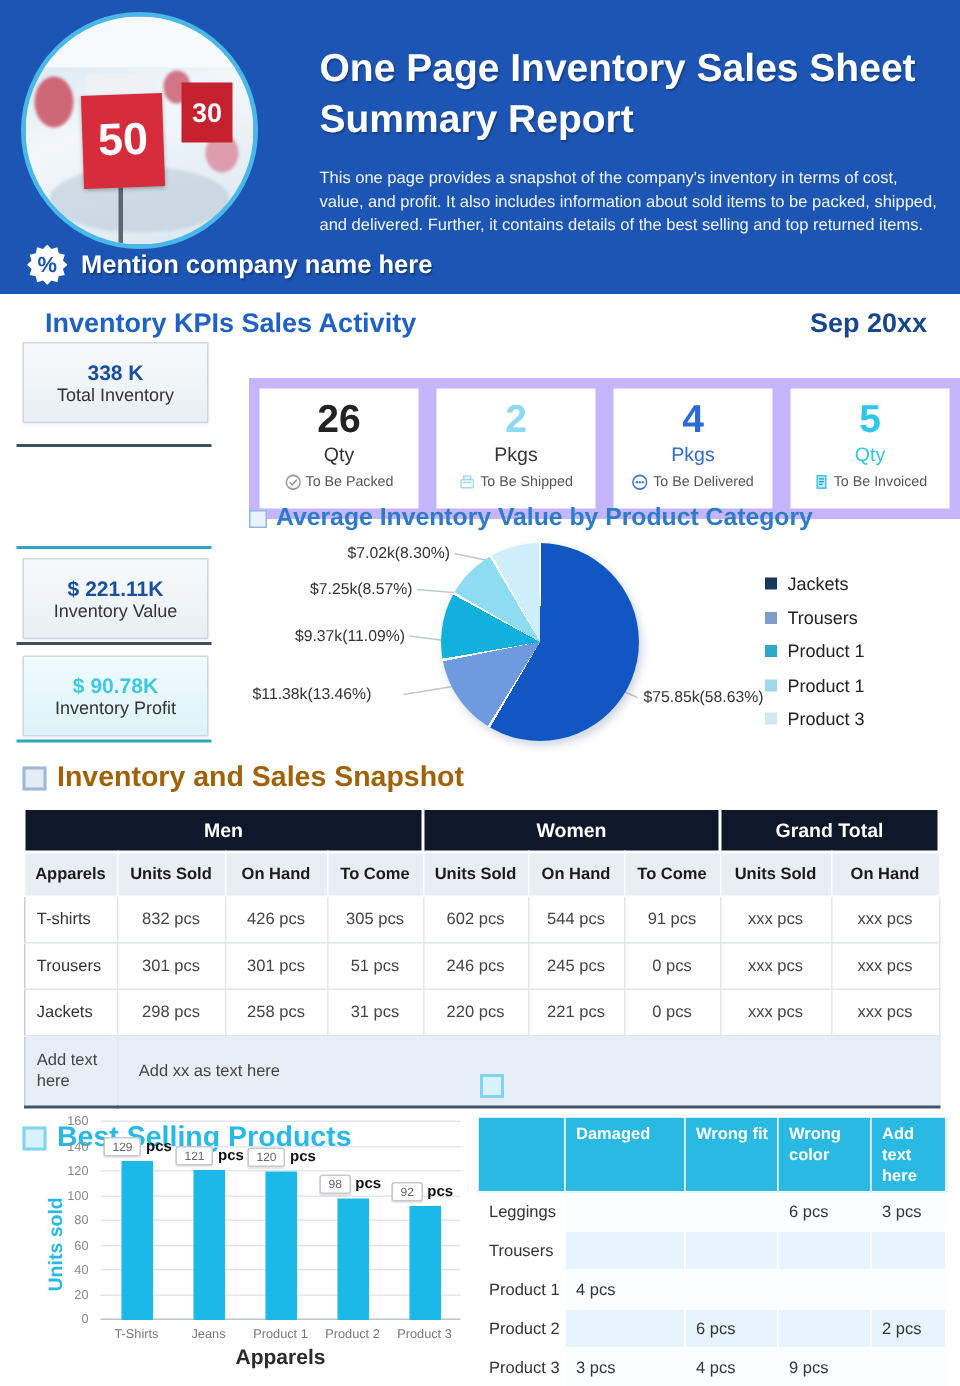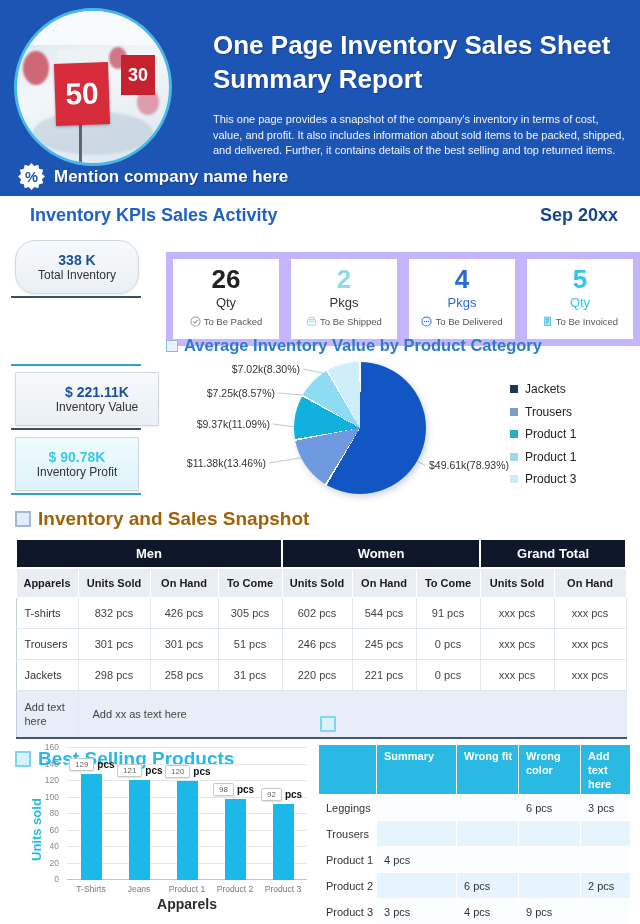--- a/index.html
+++ b/index.html
@@ -113,29 +113,29 @@
         <polygon fill="#ffffff" points="24,12 21.3,14.5 22.4,18 18.8,18.8 18,22.4 14.5,21.3 12,24 9.5,21.3 6,22.4 5.2,18.8 1.6,18 2.7,14.5 0,12 2.7,9.5 1.6,6 5.2,5.2 6,1.6 9.5,2.7 12,0 14.5,2.7 18,1.6 18.8,5.2 22.4,6 21.3,9.5"></polygon>
         <text x="12" y="16.5" text-anchor="middle" font-size="13" font-weight="bold" fill="#1d55b4" font-family="Liberation Sans,sans-serif">%</text>
       </svg>
       <span class="txt">Mention company name here</span>
     </div>
   </div>
 
   <div class="kpi-title">Inventory KPIs Sales Activity</div>
   <div class="kpi-date">Sep 20xx</div>
 
-  <div class="sum-card sum-gray" style="top:240px;border-radius:20px;">
+  <div class="sum-card sum-gray" style="top:228px;">
     <div class="sum-val" style="color: rgb(26, 79, 158);">338 K</div>
     <div class="sum-lbl">Total Inventory</div>
   </div>
   <div class="sum-line line-navy" style="top:296px;"></div>
 
   <div class="sum-line line-teal" style="top:364px;"></div>
 
-  <div class="sum-card sum-gray" style="top:372px;padding-left:20px;">
+  <div class="sum-card sum-gray" style="top:372px;">
     <div class="sum-val" style="color: rgb(26, 79, 158);">$ 221.11K</div>
     <div class="sum-lbl">Inventory Value</div>
   </div>
   <div class="sum-line line-navy" style="top:428px;"></div>
 
   <div class="sum-card sum-cyan" style="top:437px;">
     <div class="sum-val" style="color: rgb(63, 200, 230);">$ 90.78K</div>
     <div class="sum-lbl">Inventory Profit</div>
   </div>
   <div class="sum-line line-teal" style="top:493px;"></div>
@@ -205,22 +205,22 @@
       <polyline points="123,88 162,93" fill="none" stroke="#c0c8d0" stroke-width="1"></polyline>
       <polyline points="119,127 168,119" fill="none" stroke="#c0c8d0" stroke-width="1"></polyline>
       <polyline points="275,129 236,112" fill="none" stroke="#c0c8d0" stroke-width="1"></polyline>
     </svg>
 
     <div class="pie" style="background: conic-gradient(rgb(255, 255, 255) 0deg, rgb(255, 255, 255) 0.8deg, rgb(18, 86, 196) 0.8deg, rgb(18, 86, 196) 210.268deg, rgb(255, 255, 255) 210.268deg, rgb(255, 255, 255) 211.068deg, rgb(255, 255, 255) 211.068deg, rgb(255, 255, 255) 211.868deg, rgb(111, 154, 224) 211.868deg, rgb(111, 154, 224) 258.724deg, rgb(255, 255, 255) 258.724deg, rgb(255, 255, 255) 259.524deg, rgb(255, 255, 255) 259.524deg, rgb(255, 255, 255) 260.324deg, rgb(18, 176, 220) 260.324deg, rgb(18, 176, 220) 298.648deg, rgb(255, 255, 255) 298.648deg, rgb(255, 255, 255) 299.448deg, rgb(255, 255, 255) 299.448deg, rgb(255, 255, 255) 300.248deg, rgb(142, 220, 242) 300.248deg, rgb(142, 220, 242) 329.5deg, rgb(255, 255, 255) 329.5deg, rgb(255, 255, 255) 330.3deg, rgb(255, 255, 255) 330.3deg, rgb(255, 255, 255) 331.1deg, rgb(205, 238, 250) 331.1deg, rgb(205, 238, 250) 359.38deg, rgb(255, 255, 255) 359.38deg, rgb(255, 255, 255) 360.18deg);"></div>
 
     <div class="pie-lbl pl-r" style="left:30px;top:27px;width:120px;">$7.02k(8.30%)</div>
     <div class="pie-lbl pl-r" style="left:10px;top:51px;width:115px;">$7.25k(8.57%)</div>
     <div class="pie-lbl pl-r" style="left:5px;top:82px;width:115px;">$9.37k(11.09%)</div>
-    <div class="pie-lbl pl-r" style="left:0px;top:121px;width:116px;">$11.38k(13.46%)</div>
-    <div class="pie-lbl" style="left:279px;top:123px;">$49.61k(78.93%)</div>
+    <div class="pie-lbl pl-r" style="left:0px;top:121px;width:116px;text-align:center;">$11.38k(13.46%)</div>
+    <div class="pie-lbl" style="left:279px;top:123px;">$75.85k(58.63%)</div>
 
     <div class="legend">
       <div class="legend-item">
           <span class="lg-mark" style="background-color: rgb(23, 55, 94);"></span>
           <span>Jackets</span>
         </div>
       <div class="legend-item">
           <span class="lg-mark" style="background-color: rgb(127, 157, 201);"></span>
           <span>Trousers</span>
         </div>
@@ -383,21 +383,21 @@
     <colgroup>
       <col style="width:58px">
         <col style="width:80px">
         <col style="width:62px">
         <col style="width:62px">
         <col style="width:50px">
     </colgroup>
     <tbody>
         <tr>
       <th></th>
-      <th>Summary</th>
+      <th>Damaged</th>
       <th>Wrong fit</th>
       <th>Wrong color</th>
       <th>Add text here</th>
     </tr>
     <tr>
       <td class="rlbl">Leggings</td>
       <td></td>
       <td></td>
       <td>6 pcs</td>
       <td>3 pcs</td>

